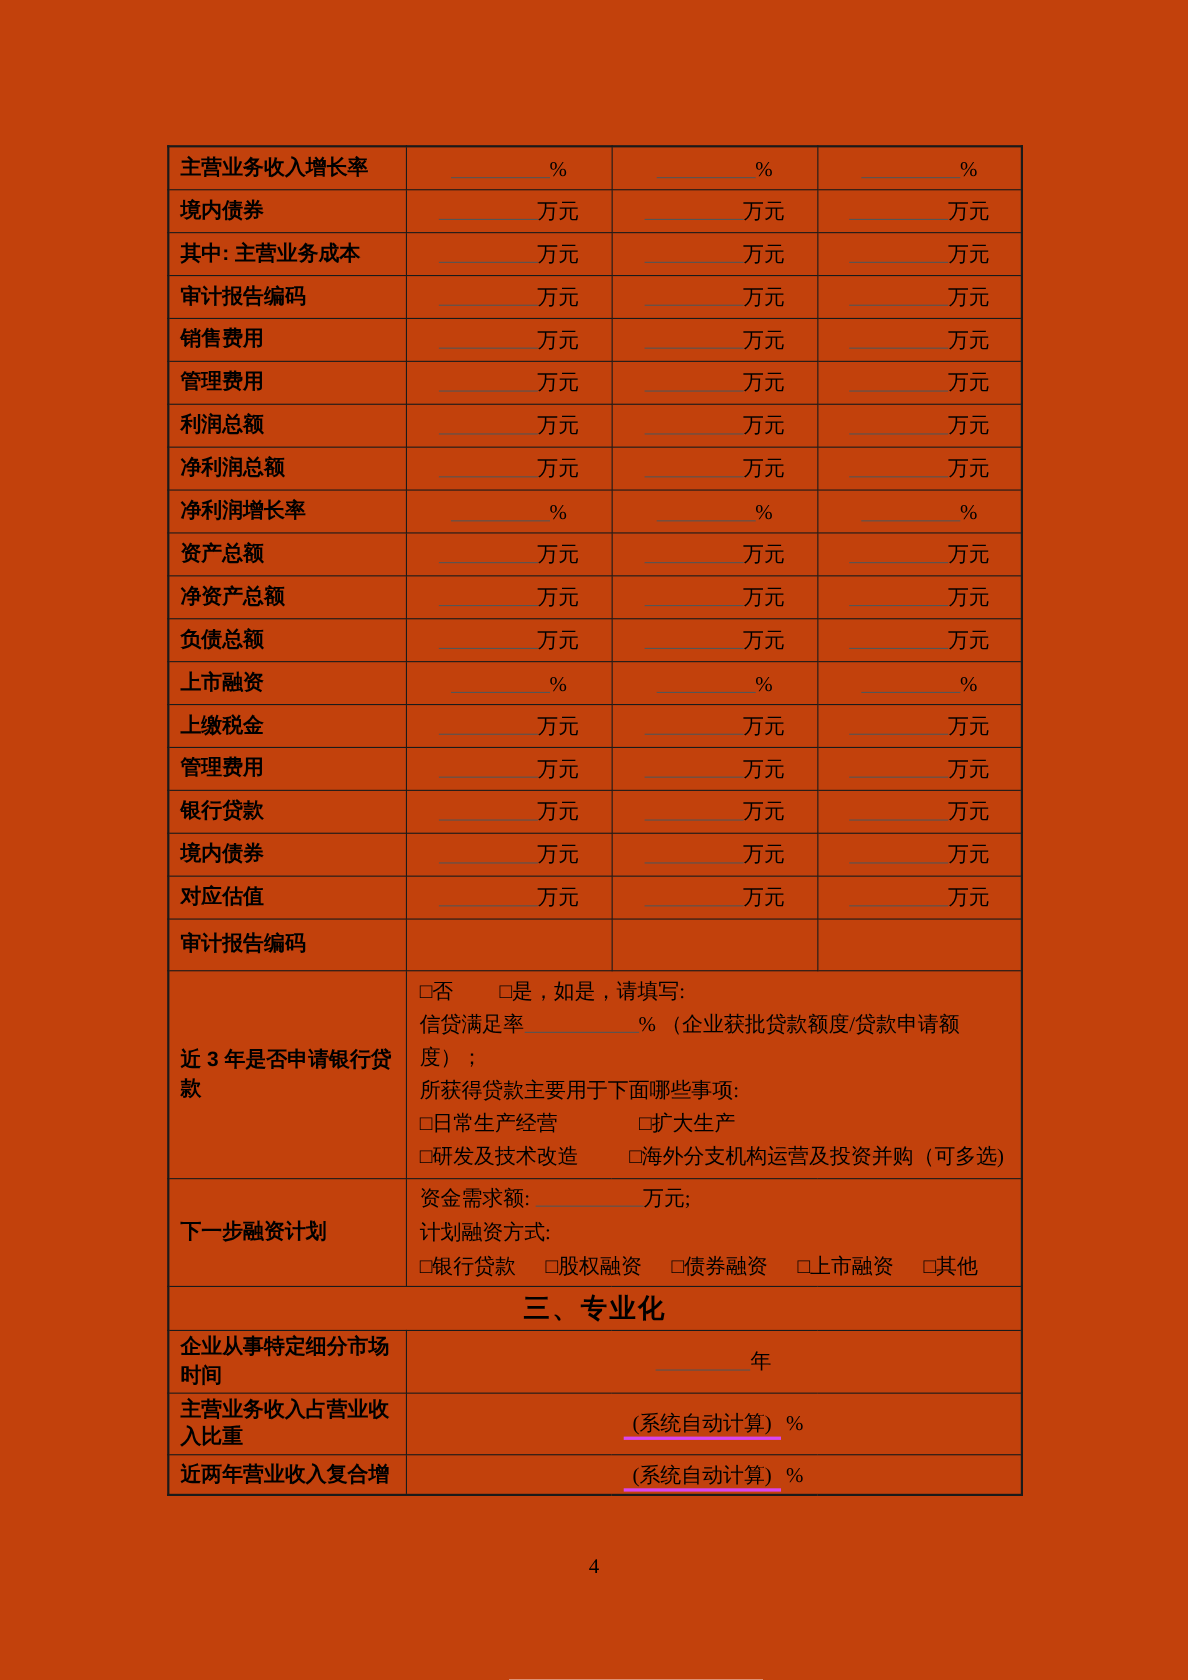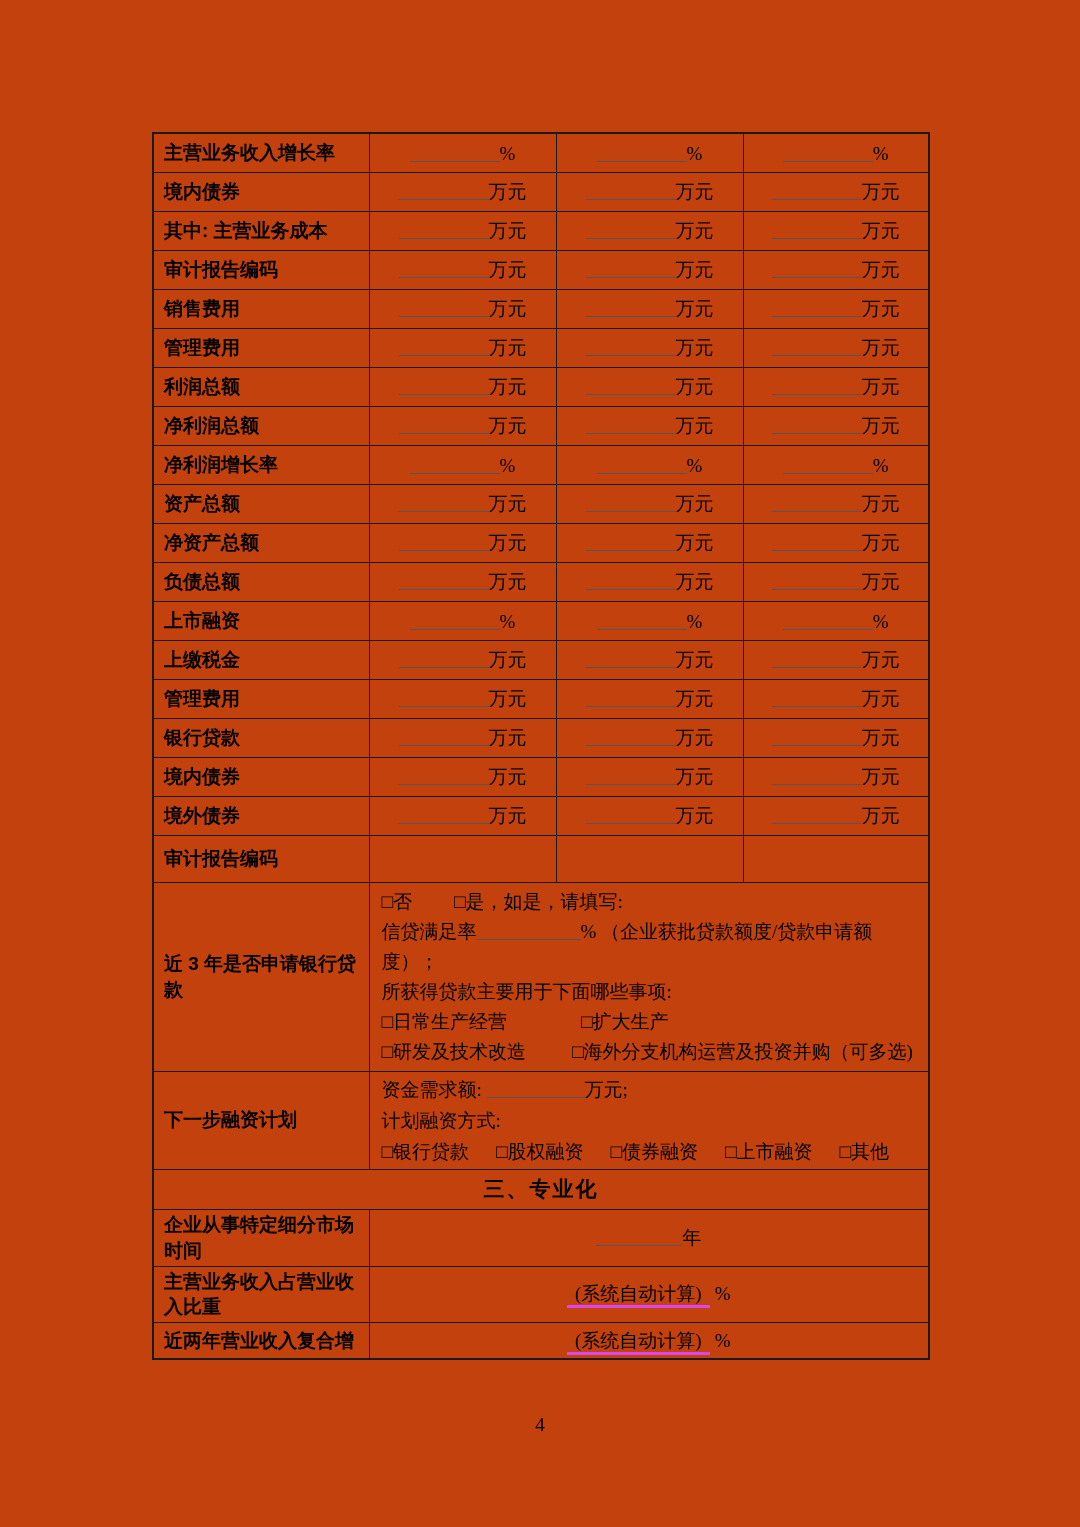--- a/index.html
+++ b/index.html
@@ -64,21 +64,21 @@
   td.content-cell.next-cell{line-height:31px;padding-top:2px;padding-bottom:2px;margin-top:20px;}
   .cline{white-space:normal;}
   .opts-yn span + span{margin-left:42px;}
   .opts-usage1 span + span{margin-left:74px;}
   .opts-usage2 span + span{margin-left:46px;}
   .opts-methods span + span{margin-left:27px;}
   td.section-header{
     text-align:center;
     font-family:"Liberation Sans", sans-serif;
     font-weight:700;
-    font-size:21px;
+    font-size:24px;
     letter-spacing:2px;
   }
   td.spec-value{
     text-align:center;
     font-size:19px;
   }
   .spec-underline{
     border-bottom:3px solid #d946ef;
     padding:0 8px 1px 8px;
   }
@@ -219,21 +219,21 @@
   </tr>
 
   <tr class="fin">
     <td class="label-cell">境内债券</td>
     <td class="data-cell"><span class="blank"></span><span class="unit">万元</span></td>
     <td class="data-cell"><span class="blank"></span><span class="unit">万元</span></td>
     <td class="data-cell"><span class="blank"></span><span class="unit">万元</span></td>
   </tr>
 
   <tr class="fin">
-    <td class="label-cell">境外债券</td>
+    <td class="label-cell">对应估值</td>
     <td class="data-cell"><span class="blank"></span><span class="unit">万元</span></td>
     <td class="data-cell"><span class="blank"></span><span class="unit">万元</span></td>
     <td class="data-cell"><span class="blank"></span><span class="unit">万元</span></td>
   </tr>
 </tbody>
     <tbody>
       <tr class="audit">
         <td class="label-cell">审计报告编码</td>
         <td class="data-cell"></td>
         <td class="data-cell"></td>

